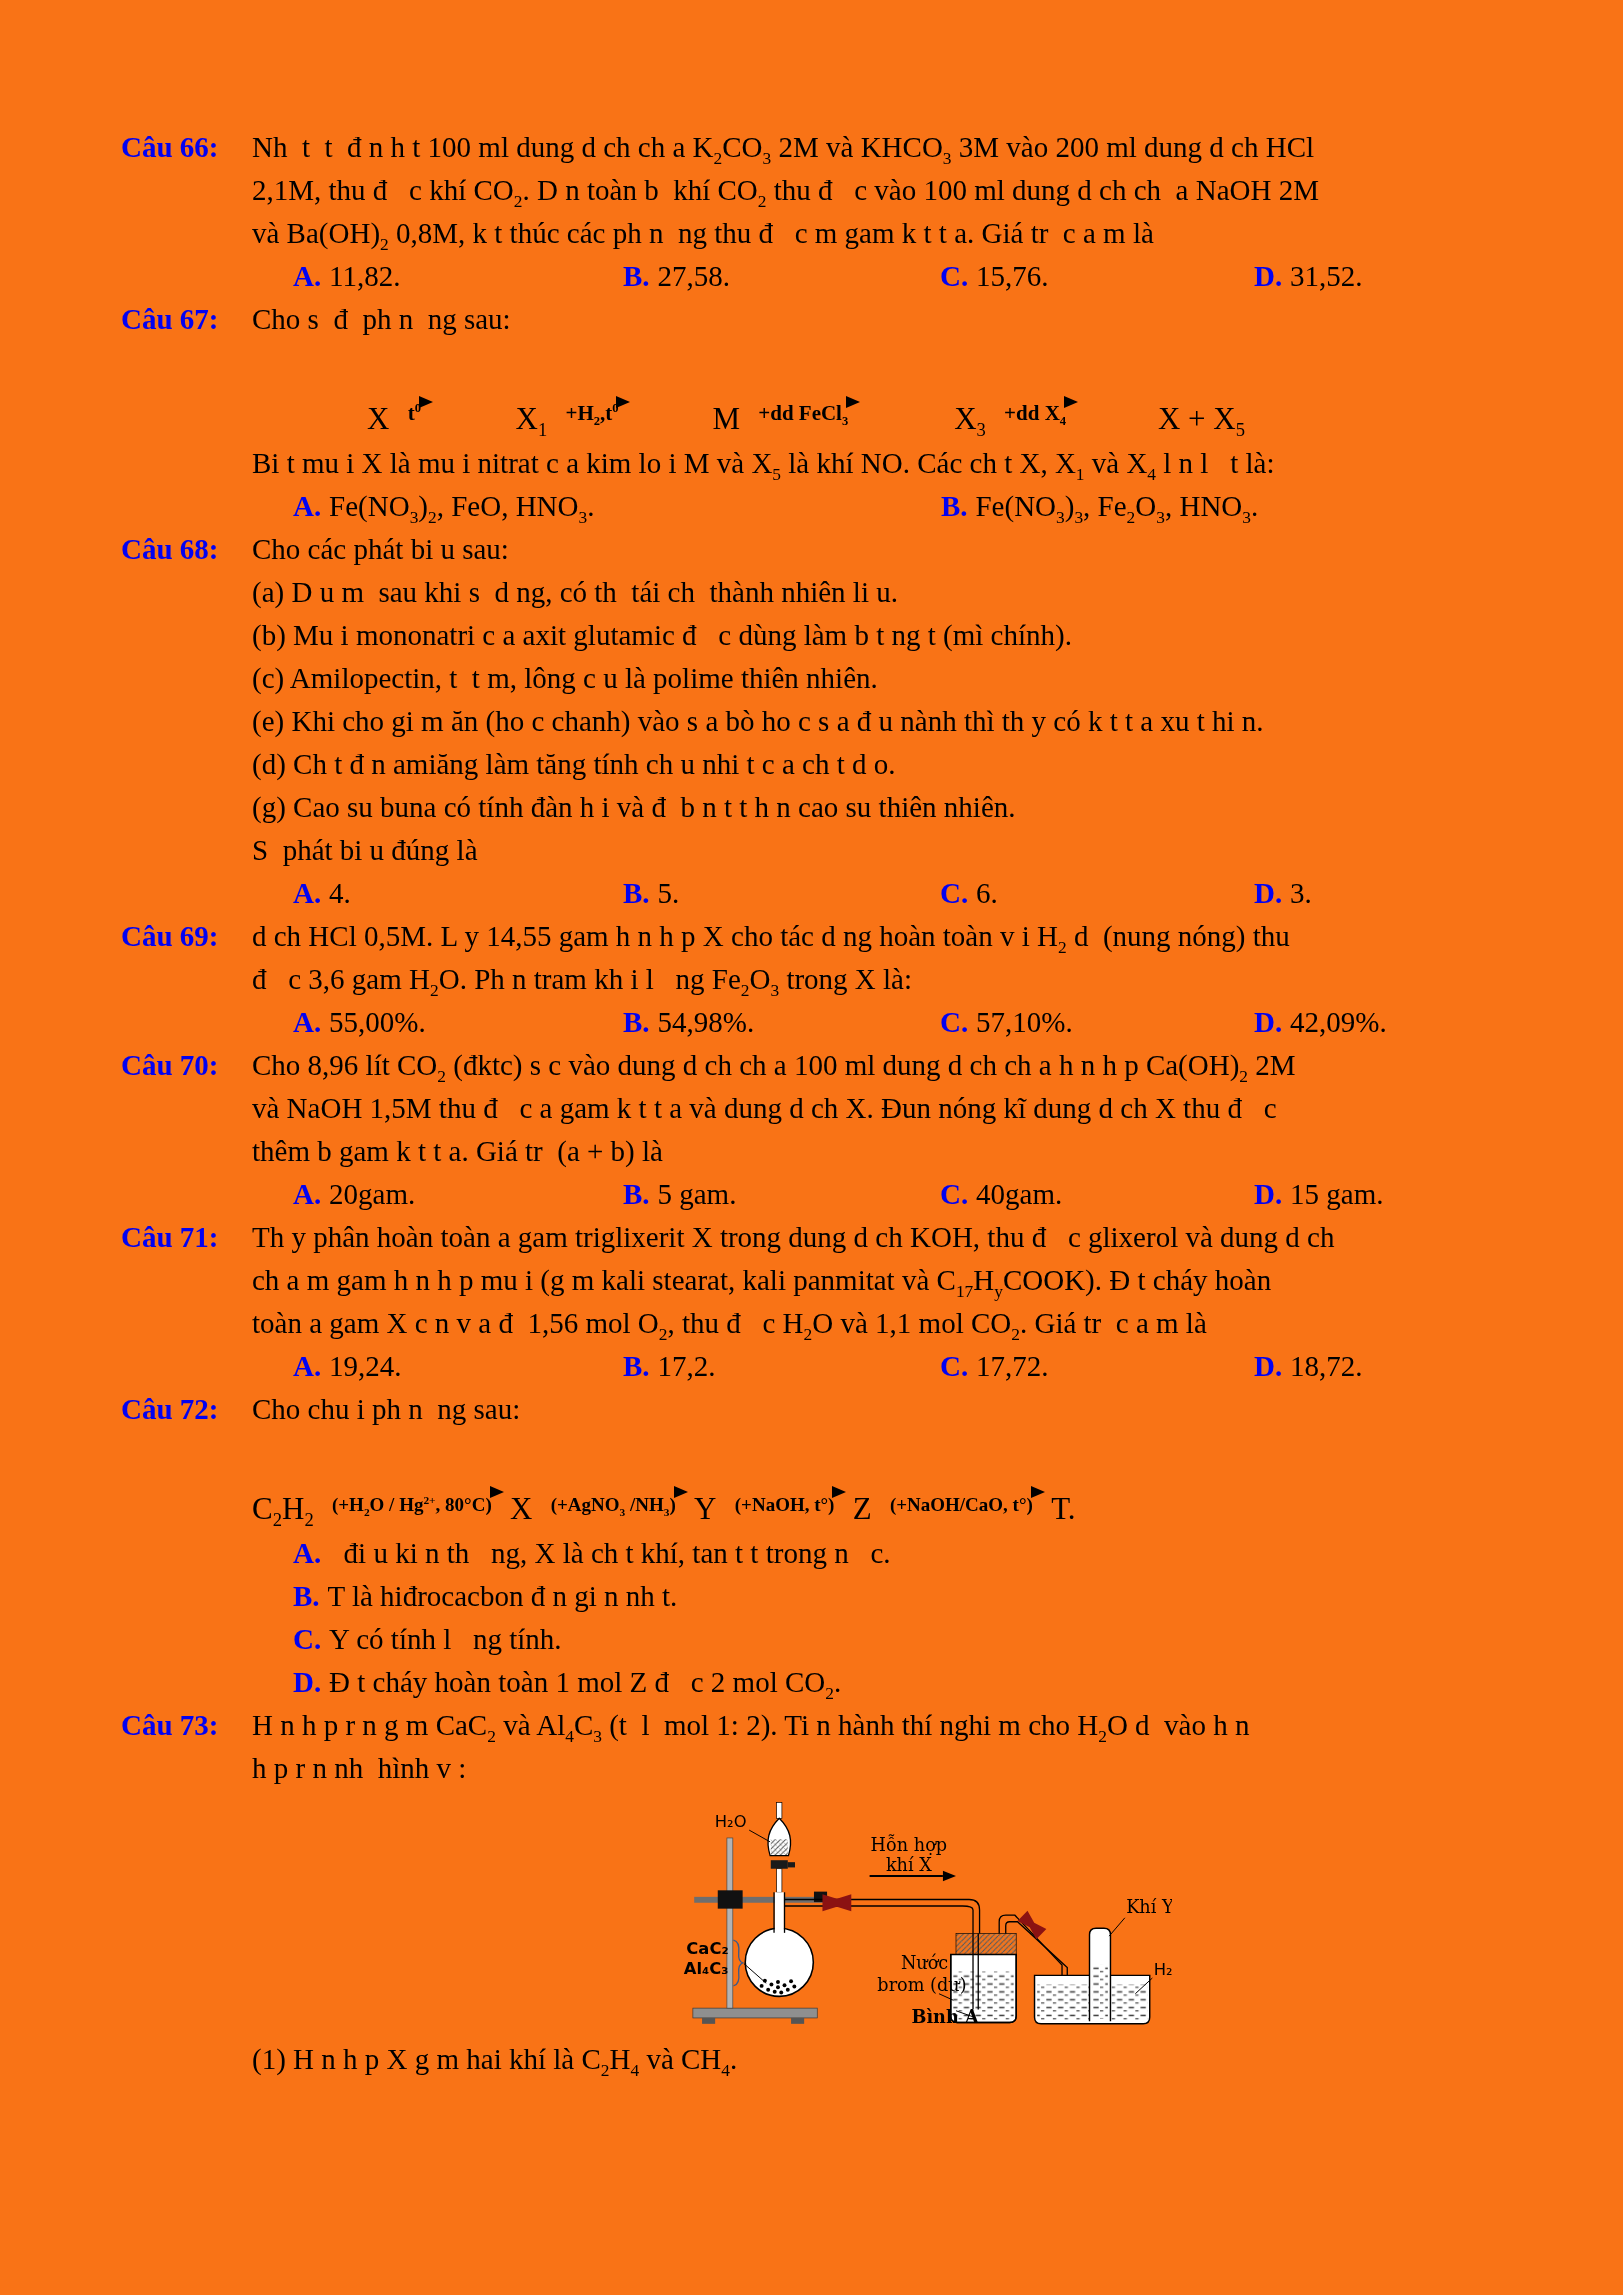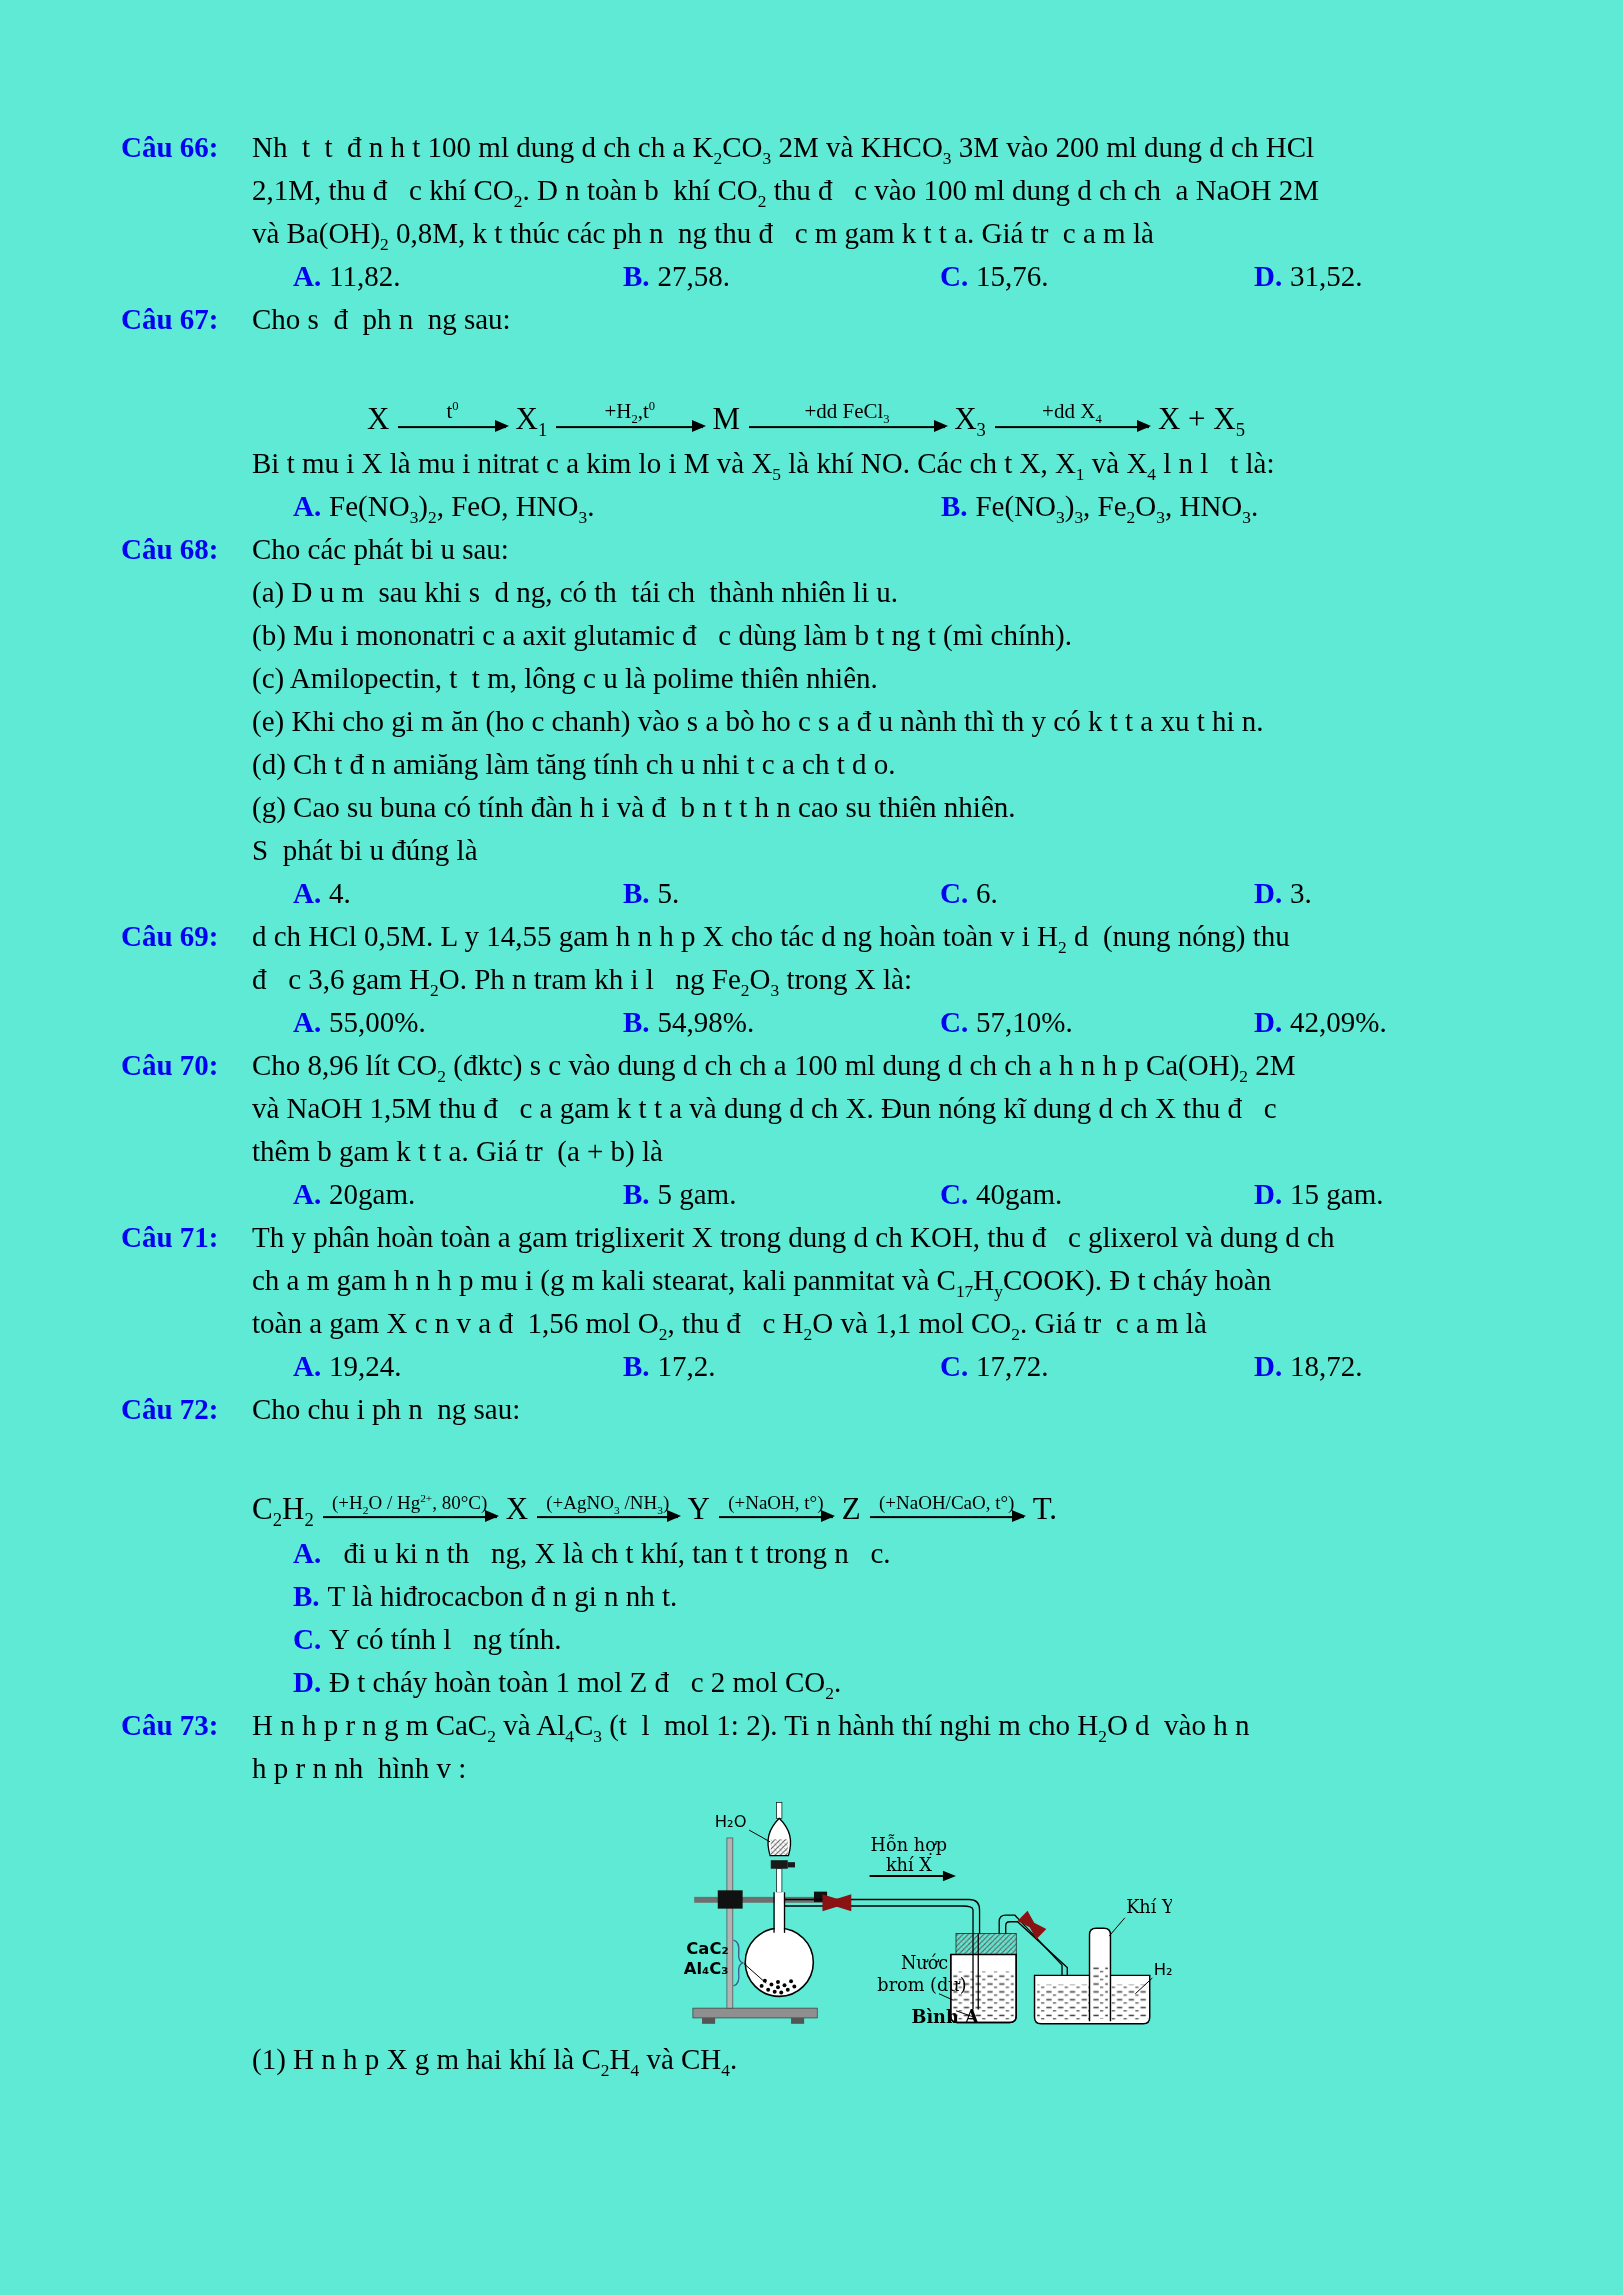--- a/index.html
+++ b/index.html
@@ -1,37 +1,37 @@
 <!DOCTYPE html>
 <html style="font-size:10.5px"><head>
 <meta charset="utf-8">
 <style>
   html,body{margin:0;padding:0;background:#e8e8e8;}
   .page{
-    width:1623px;height:2295px;background:#5eead4;margin:0 auto;
+    width:1623px;height:2295px;background:#f97316;margin:0 auto;
     font-family:"Liberation Serif","DejaVu Serif",serif;
     font-size:29px;line-height:43px;color:#000;
     box-sizing:border-box;padding:126px 36px 0 121px;overflow:hidden;position:relative;
   }
   .q{display:grid;grid-template-columns:131px 1fr;align-items:start;}
   .qlabel{color:#0202f2;font-weight:bold;white-space:pre;}
   .ln{white-space:pre-wrap;}
   .opts4{display:grid;grid-template-columns:330px 317px 314px 1fr;}
   .opts2{display:grid;grid-template-columns:648px 1fr;}
   .opt{white-space:pre-wrap;margin-left:41px;}
   .lt{color:#0202f2;font-weight:bold;}
   .ov{margin-left:7.9px;}
   sub{font-size:60%;line-height:0;}
   sup{font-size:60%;line-height:0;}
   
   .scheme{display:flex;align-items:flex-end;margin:15.7px 0 6.5px 0;min-height:79px;}
   .scheme.indent{margin-left:115px;}
   .term{font-size:31px;line-height:34px;white-space:pre;}
-  .rarr{display:inline-flex;flex-direction:column;align-items:center;
-        margin:0 5.2px;transform:translateY(-7.9px);padding:0 3.9px;}
+  .rarr{display:inline-flex;flex-direction:row;align-items:center;
+        margin:0 5.2px;transform:translateY(-7.9px);padding:0 3.9px;font-weight:bold;}
   .rarr .lbl{font-size:21px;line-height:25px;white-space:pre;padding:0 9.2px;margin-bottom:1.3px;}
   .rarr.small .lbl{font-size:19px;}
   .rarr .shaft{display:block;align-self:stretch;height:2px;background:#000;position:relative;}
   .rarr .shaft::after{content:"";position:absolute;right:-2.6px;top:-5.9px;width:0;height:0;
         border-top:6.5px solid transparent;border-bottom:6.5px solid transparent;border-left:14.4px solid #000;}
   .figwrap{display:flex;justify-content:center;margin:9.2px 0 5.2px 0;}
   .figlbl{font-family:"DejaVu Sans",sans-serif;font-size:25px;}
   .figserif{font-family:"DejaVu Serif",serif;font-size:27px;}
   .figbold{font-weight:bold;}
 </style>

